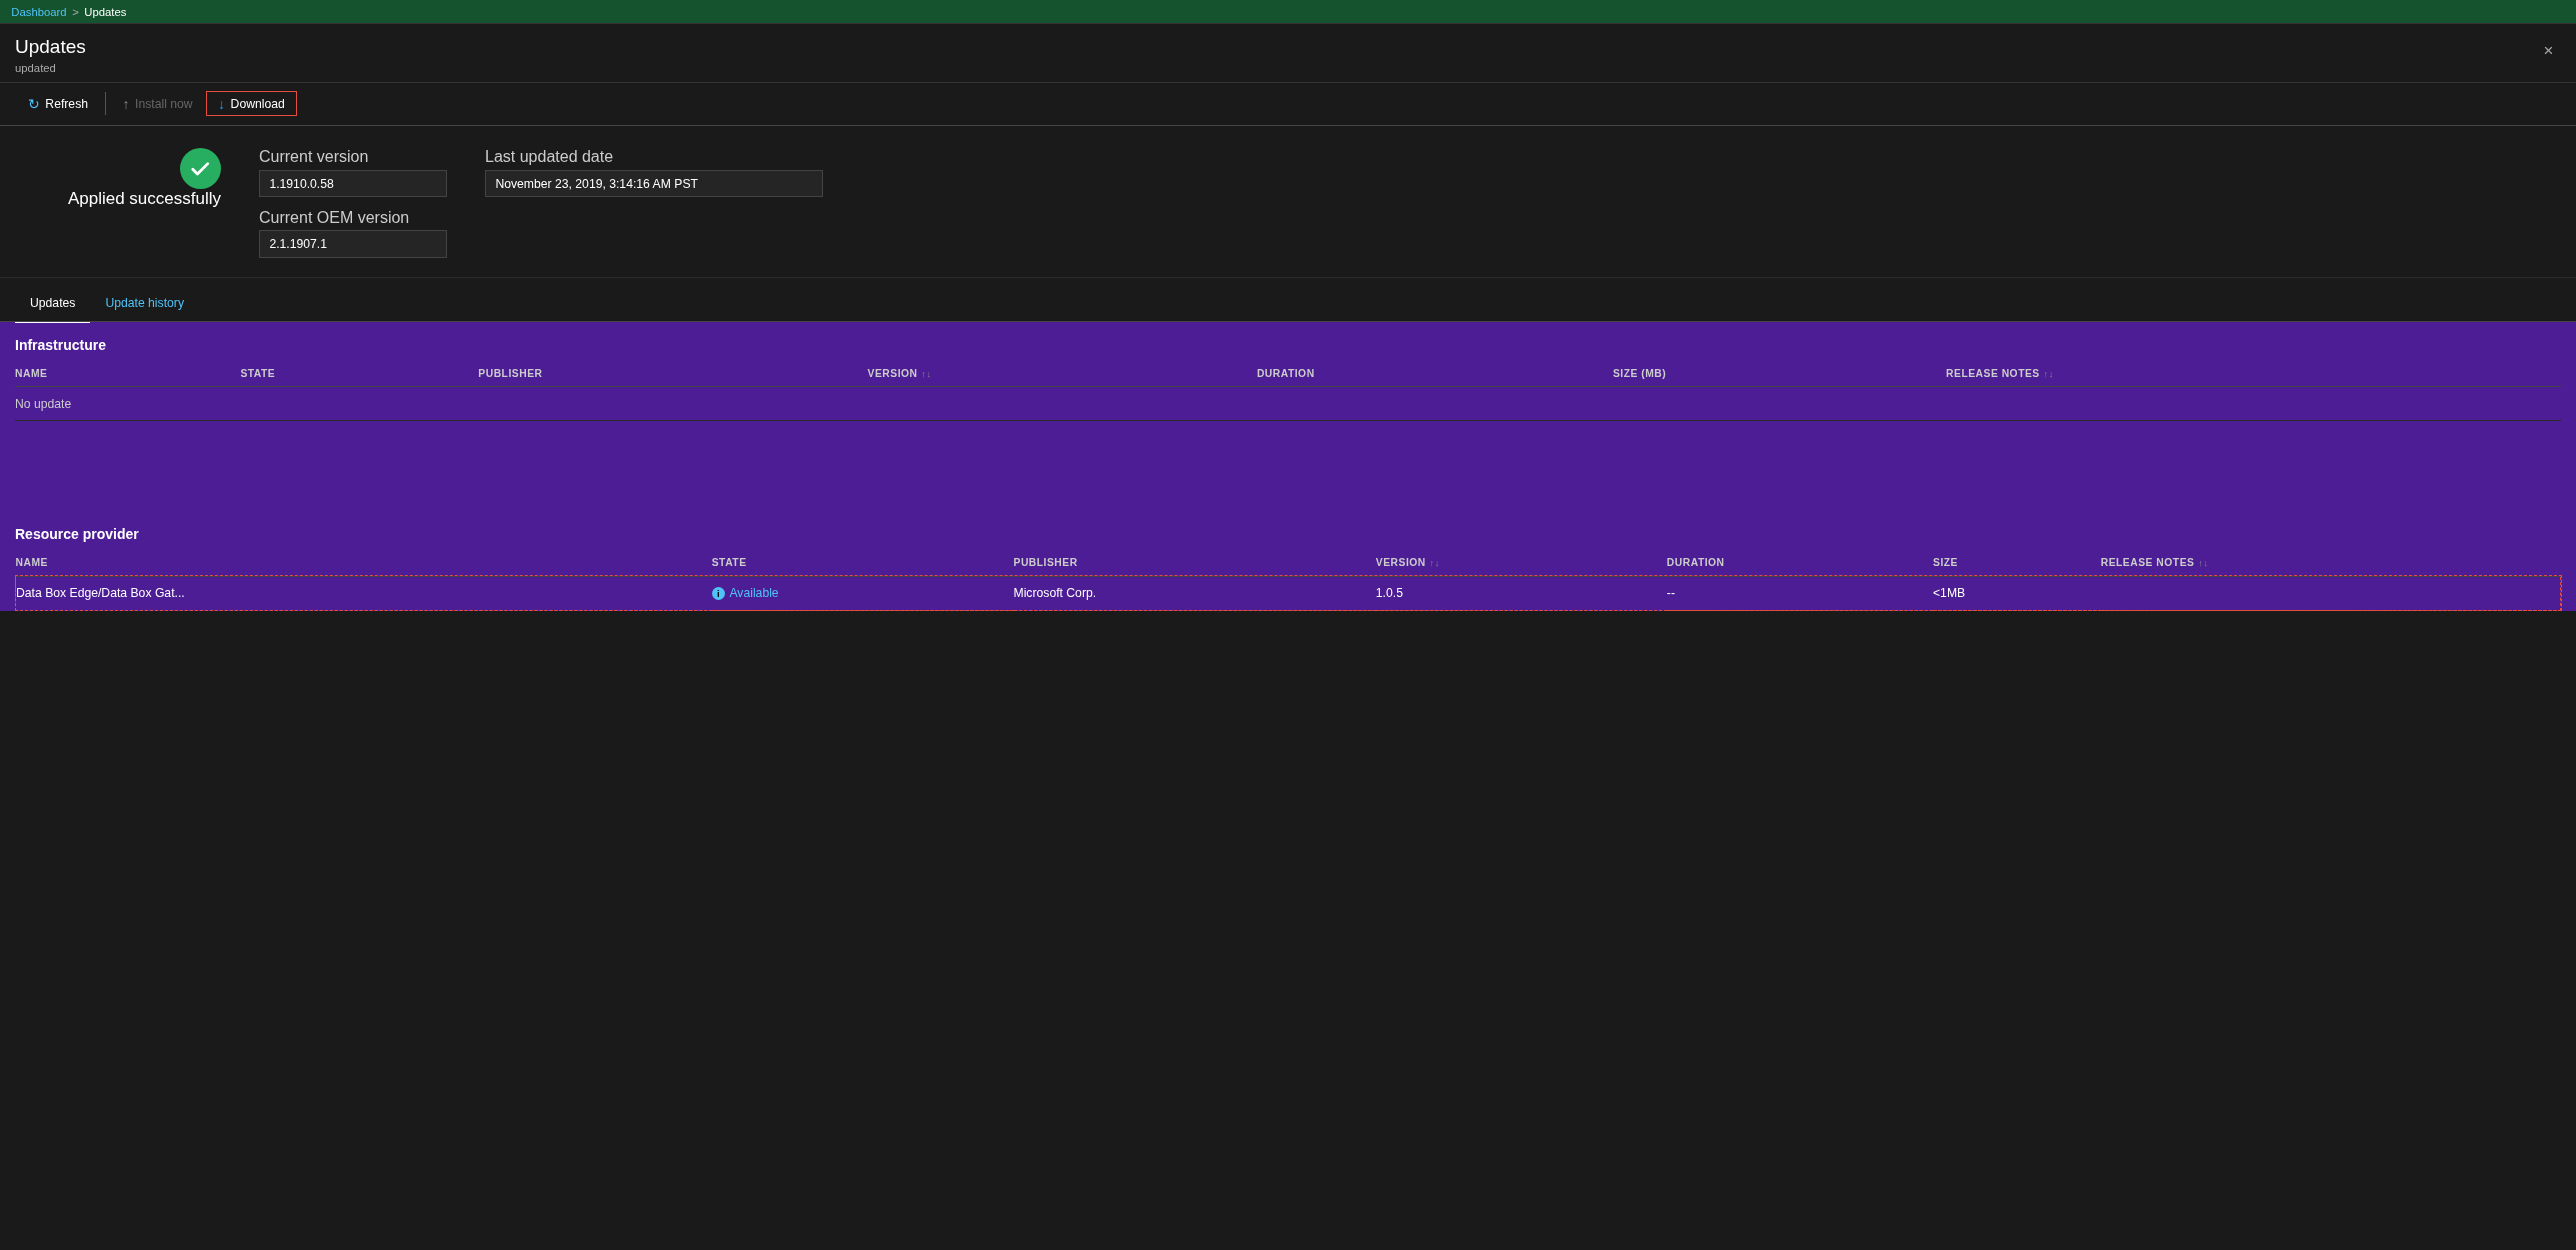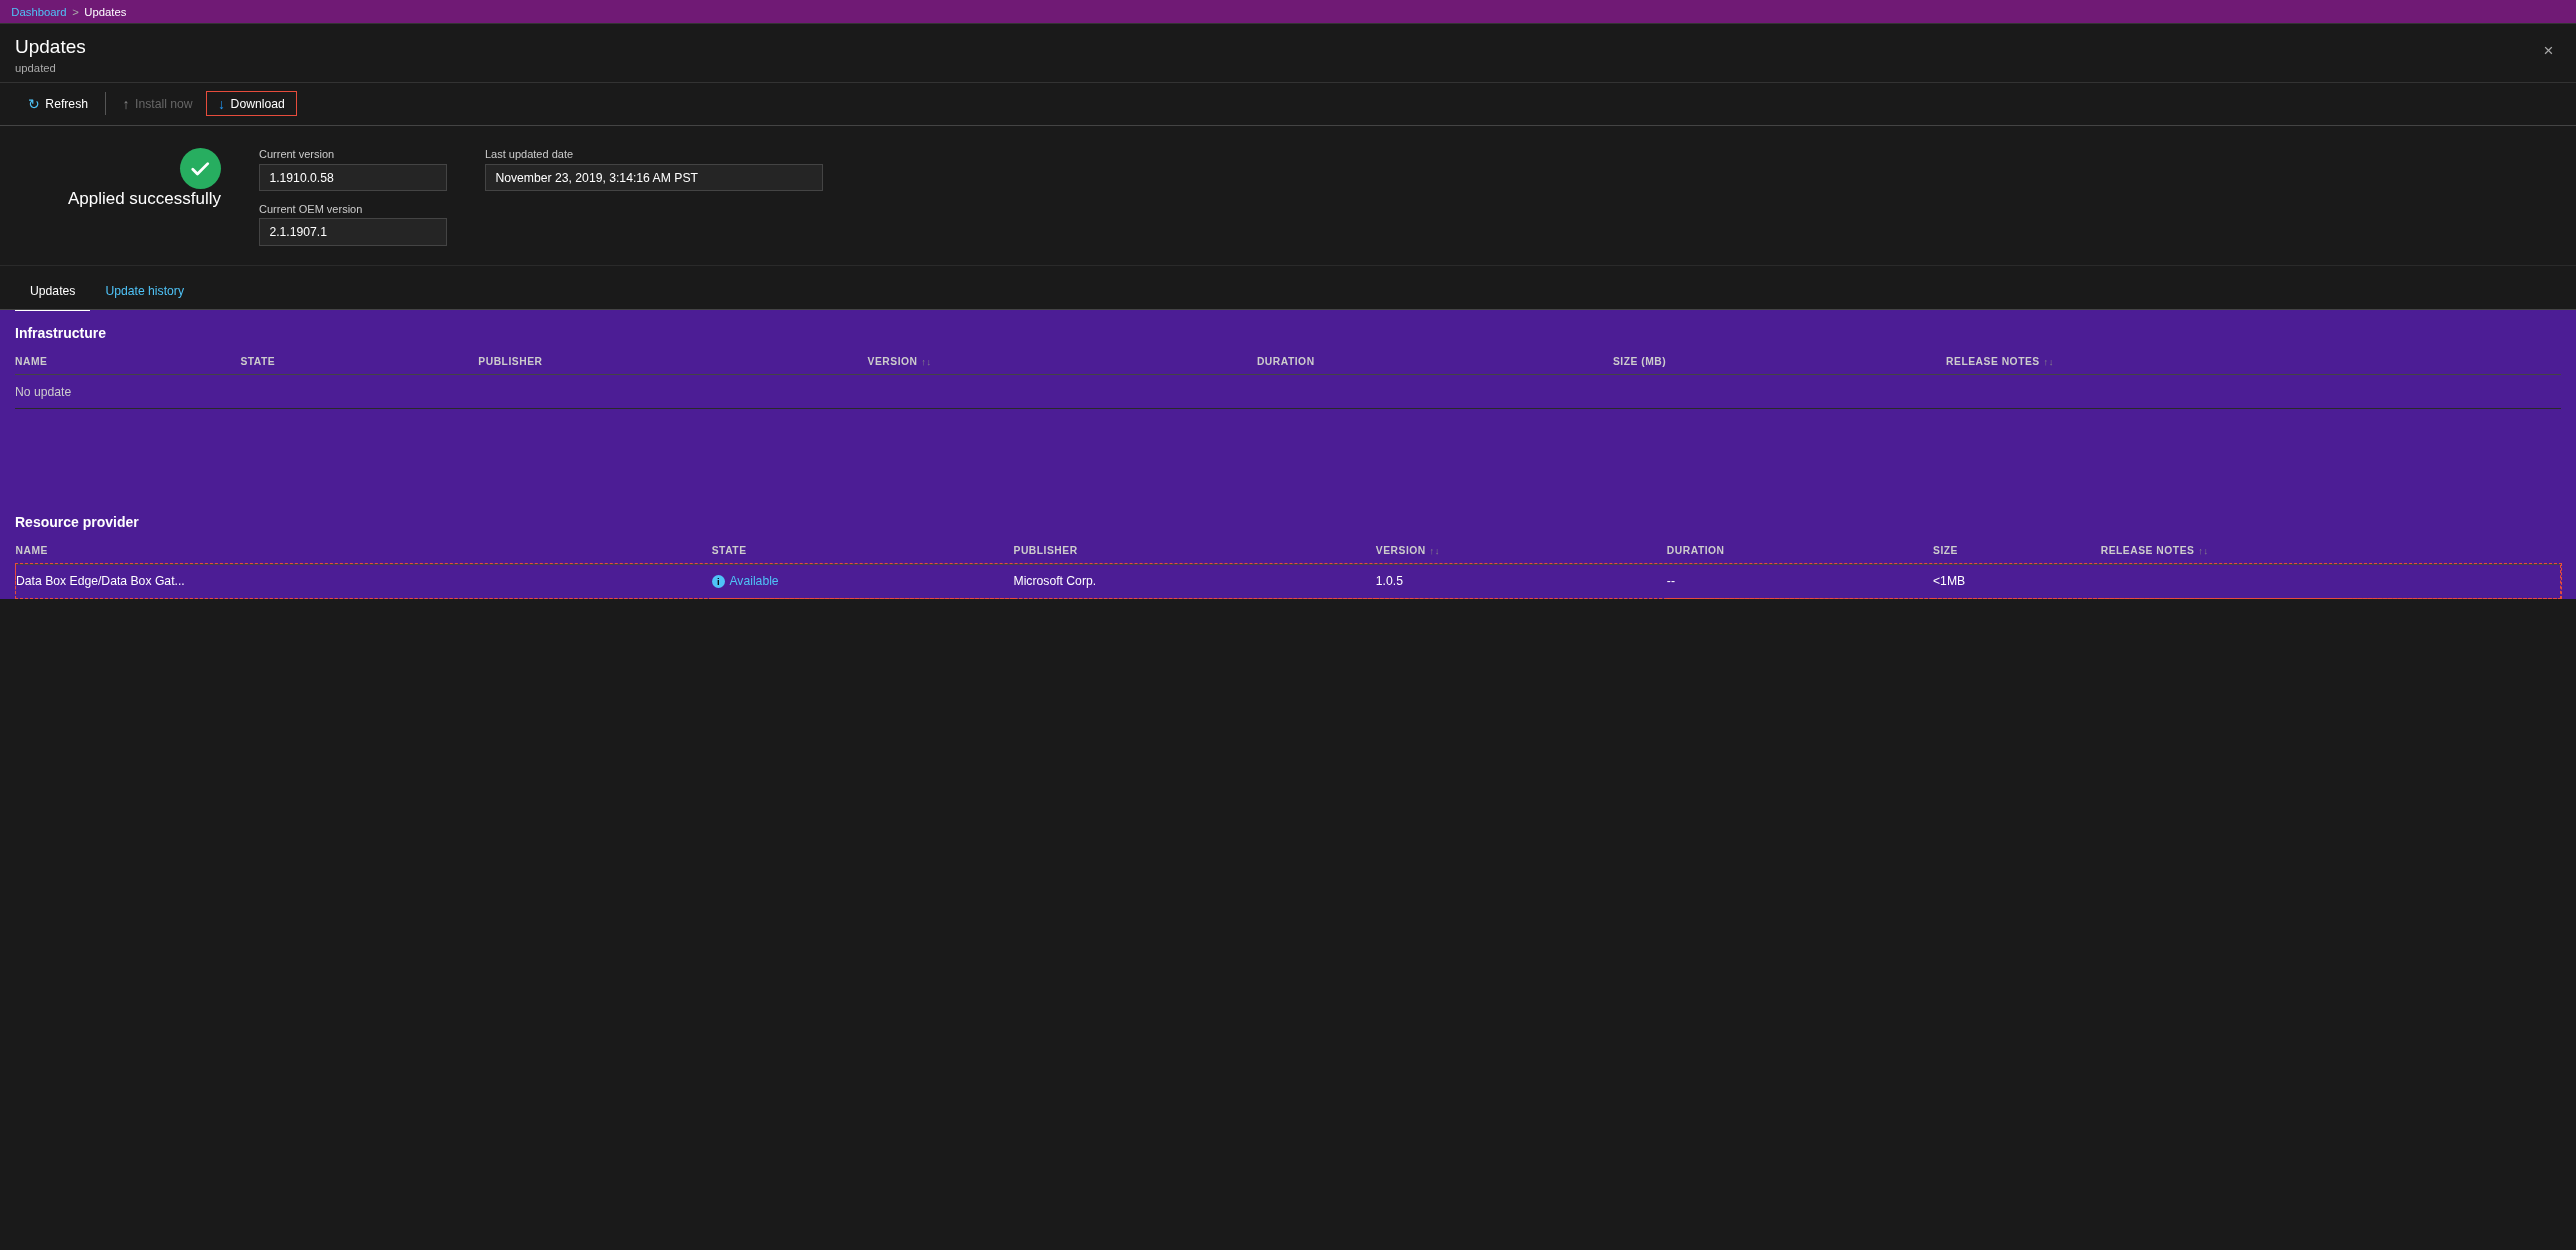--- a/index.html
+++ b/index.html
@@ -9,21 +9,21 @@
       font-family: 'Segoe UI', Arial, sans-serif;
       font-size: 12.2px;
       min-height: 100vh;
     }
 
     
     .breadcrumb {
       display: flex;
       align-items: center;
       padding: 5.6px 11.3px;
-      background: #701a75;
+      background: #14532d;
       font-size: 11.3px;
       border-bottom: 0.9px solid #333;
     }
     .breadcrumb-link {
       color: #4fc3f7;
       cursor: pointer;
       text-decoration: none;
     }
     .breadcrumb-sep {
       color: #aaa;
@@ -131,21 +131,21 @@
       font-size: 17px;
       font-weight: 400;
       color: #ffffff;
     }
     .field-group {
       display: flex;
       flex-direction: column;
       gap: 3.8px;
     }
     .field-label {
-      font-size: 11px;
+      font-size: 16px;
       color: #cccccc;
     }
     .field-value {
       background: #252525;
       border: 0.9px solid #444;
       color: #ffffff;
       padding: 5.6px 9.4px;
       font-size: 12.2px;
       min-width: 188px;
     }

